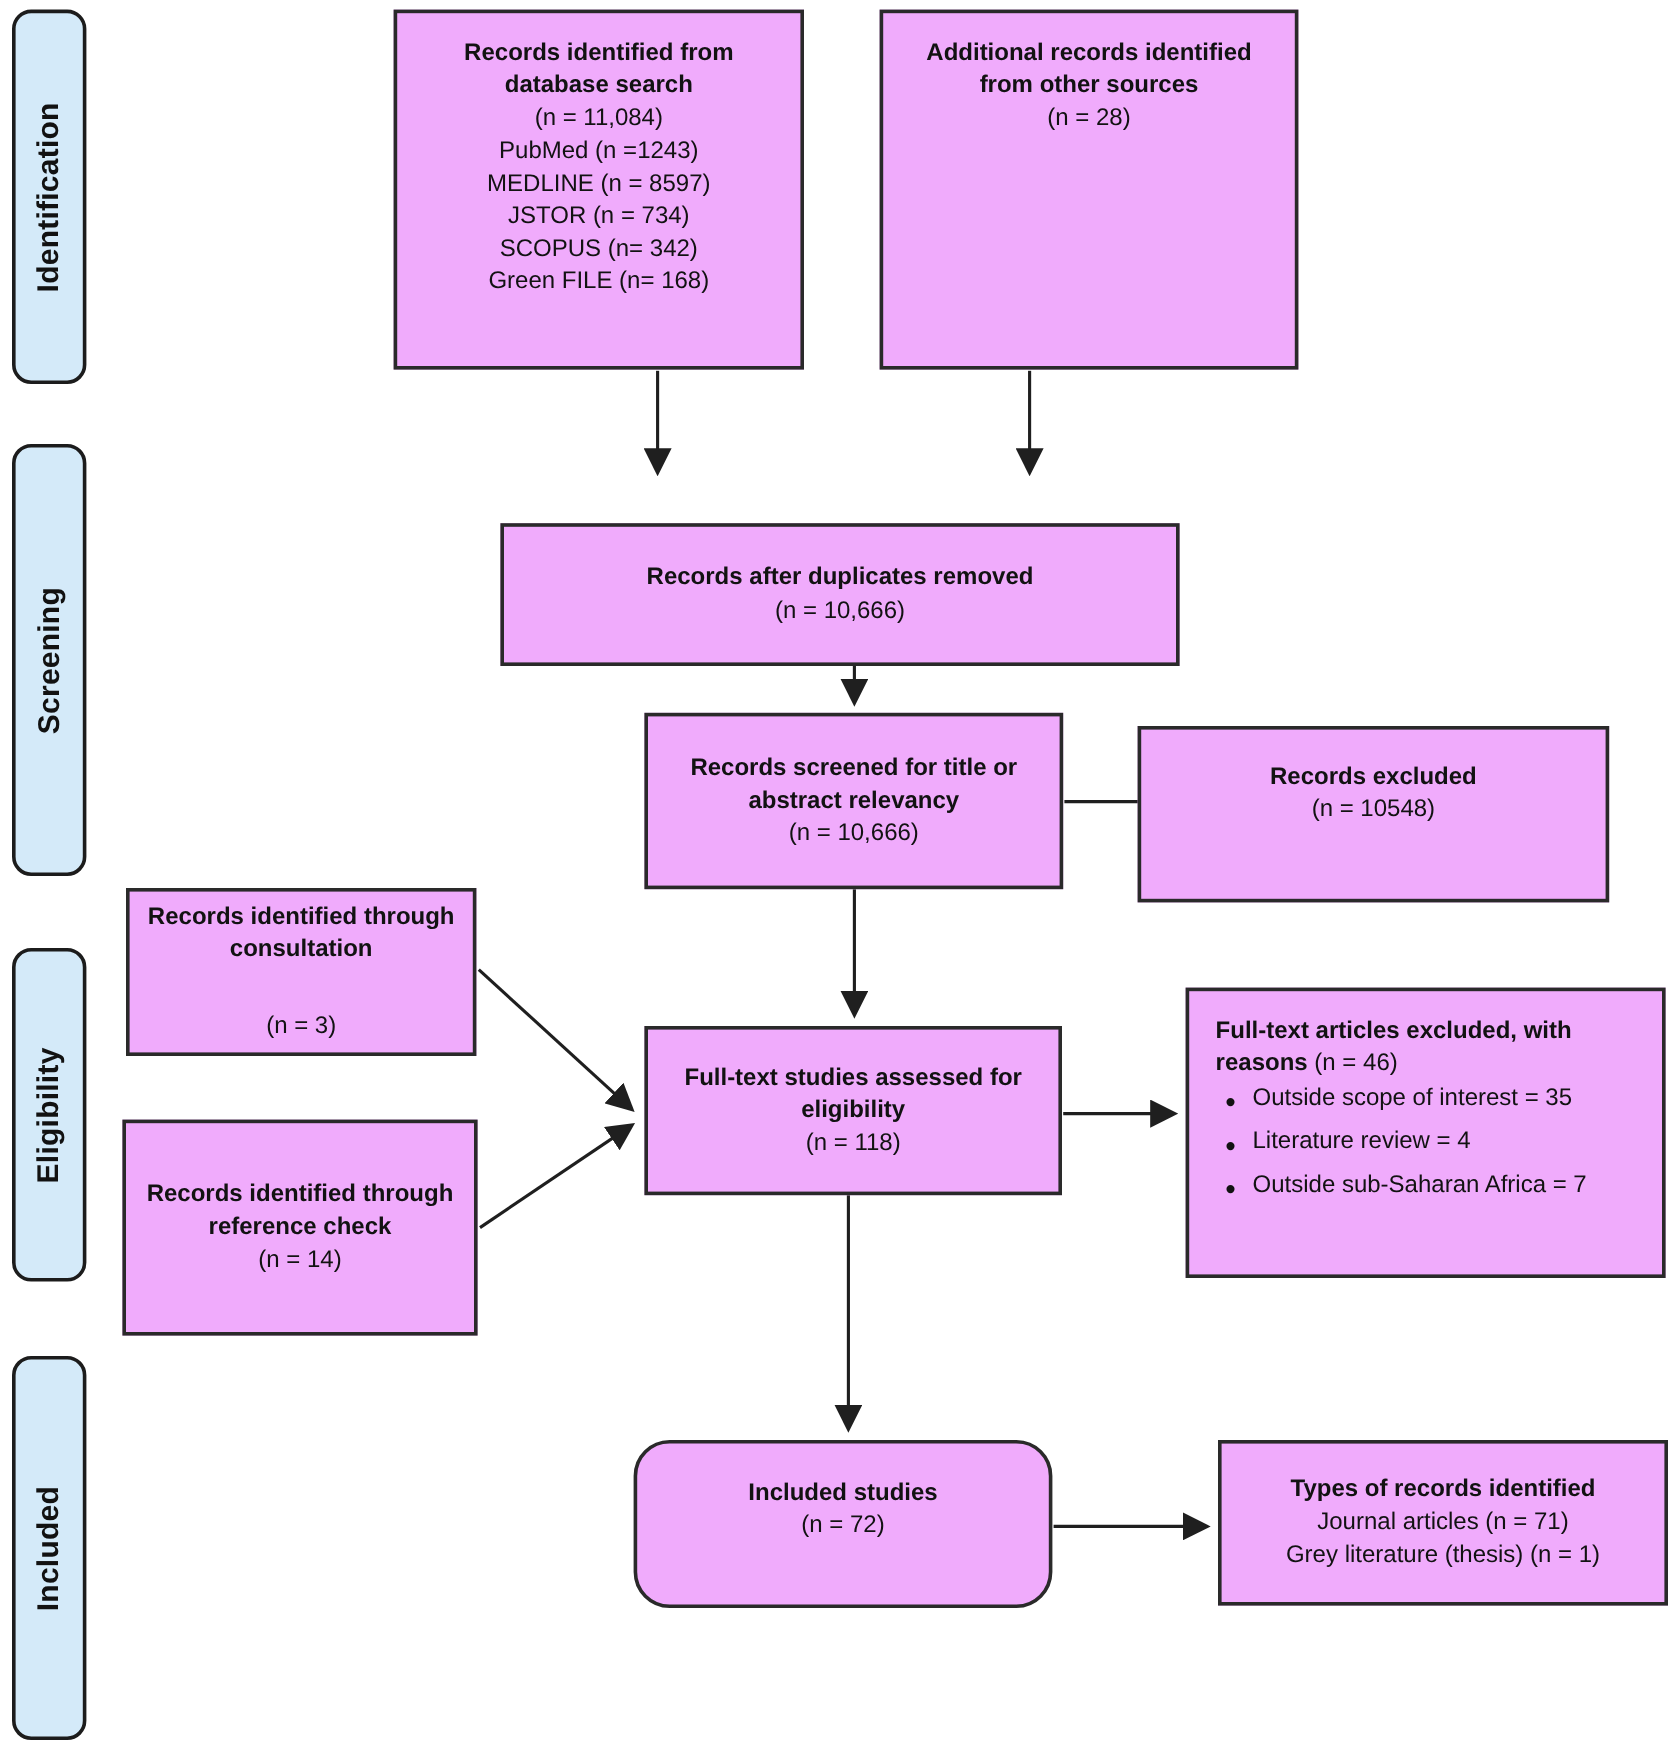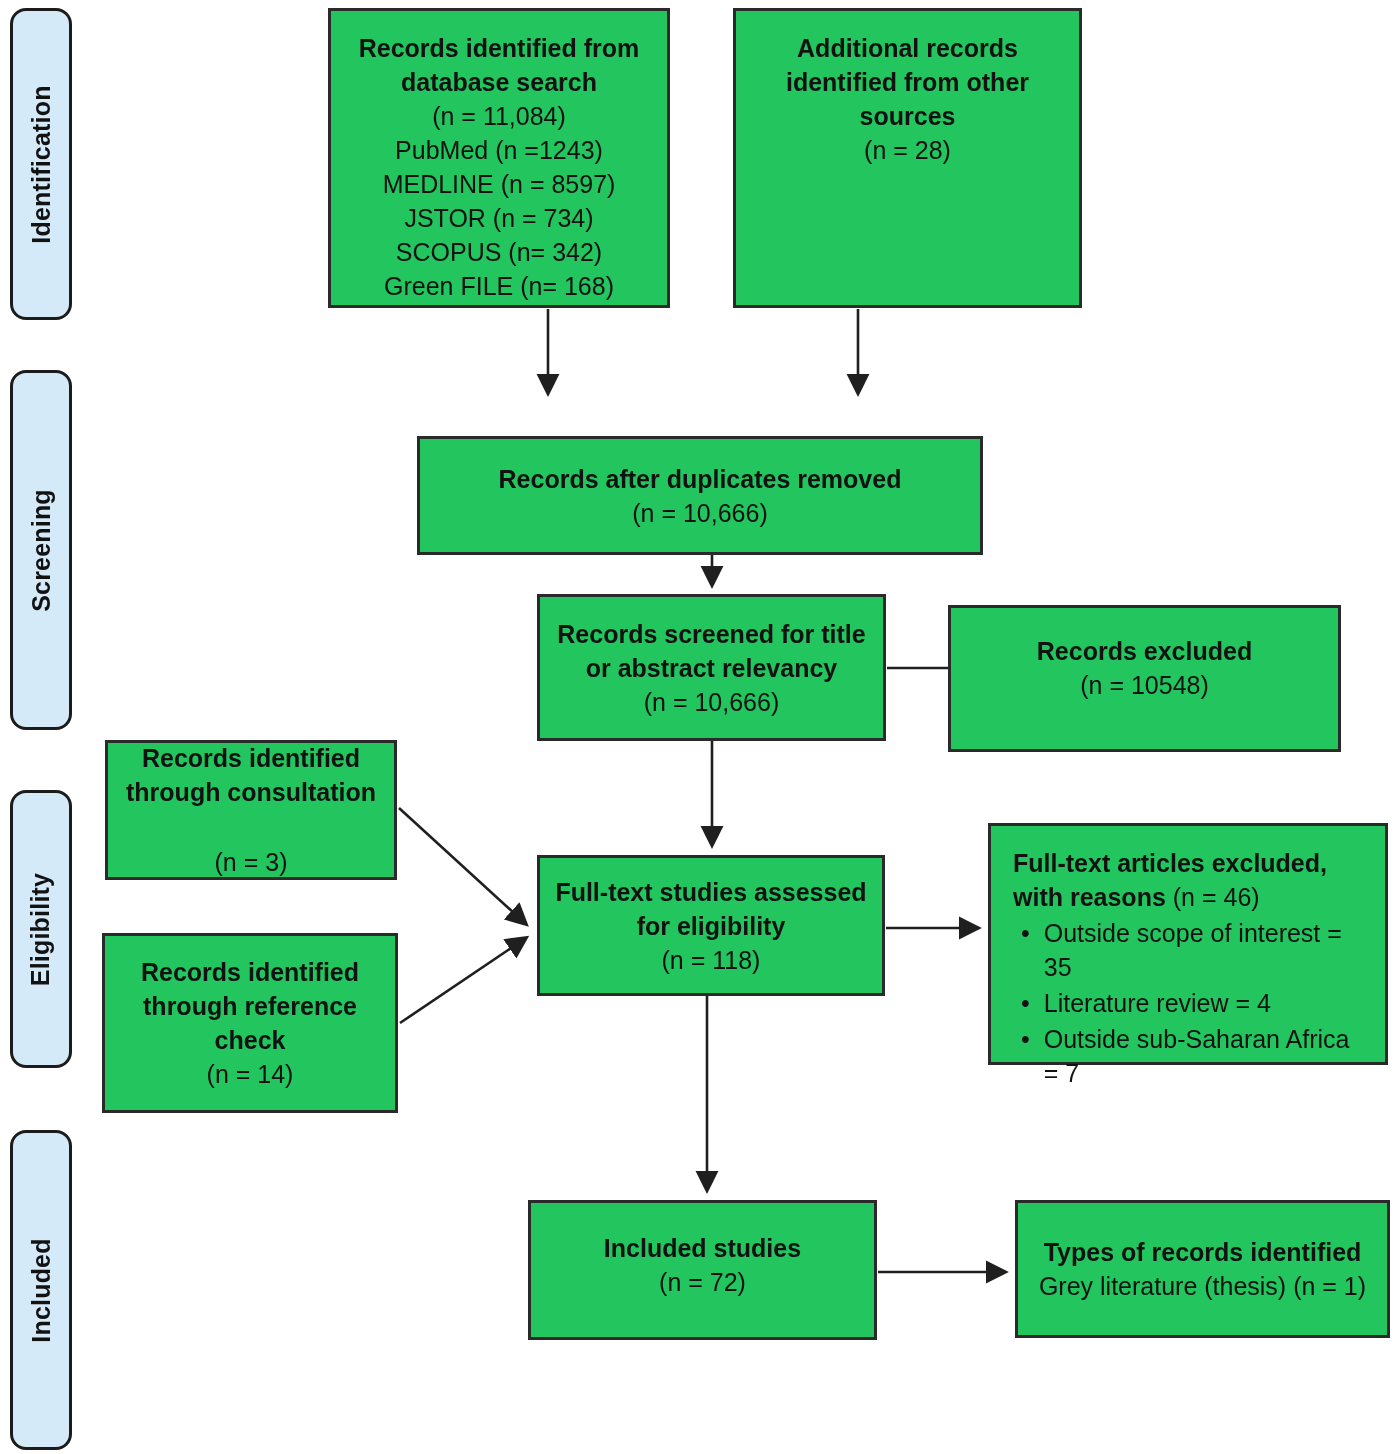--- a/index.html
+++ b/index.html
@@ -27,29 +27,29 @@
   .stage-label {
     transform: rotate(-90deg);
     white-space: nowrap;
     font-weight: 700;
     font-size: 25px;
     letter-spacing: 0.2px;
     color: #121212;
   }
   .box {
     position: absolute;
-    background: #22c55e;
+    background: #f0abfc;
     border: 3px solid #2a2a2a;
     box-sizing: border-box;
     display: flex;
     flex-direction: column;
     align-items: center;
     justify-content: center;
     text-align: center;
-    font-size: 25px;
+    font-size: 20px;
     line-height: 1.36;
     padding: 8px 14px;
   }
   .box.top-align { justify-content: flex-start; padding-top: 20px; }
   .box .title { font-weight: 700; }
   .box.left-align {
     align-items: flex-start;
     justify-content: flex-start;
     text-align: left;
     padding: 20px 20px 20px 22px;
@@ -160,23 +160,24 @@
       <span>Outside scope of interest = 35</span>
     </div>
     <div class="bullet-row">
       <span>Literature review = 4</span>
     </div>
     <div class="bullet-row">
       <span>Outside sub-Saharan Africa = 7</span>
     </div>
   </div>
 
-  <div class="box" style="left:528px; top:1200px; width:349px; height:140px; justify-content:flex-start; padding-top:28px;">
+  <div class="box" style="left:528px; top:1200px; width:349px; height:140px; justify-content:flex-start; padding-top:28px;border-radius:30px;">
     <div class="title">Included studies</div>
     <div>(n = 72)</div>
   </div>
 
   <div class="box" style="left:1015px; top:1200px; width:375px; height:138px;">
     <div class="title">Types of records identified</div>
+    <div>Journal articles (n = 71)</div>
     <div>Grey literature (thesis) (n = 1)</div>
   </div>
 
 </div>
 
 </body></html>

